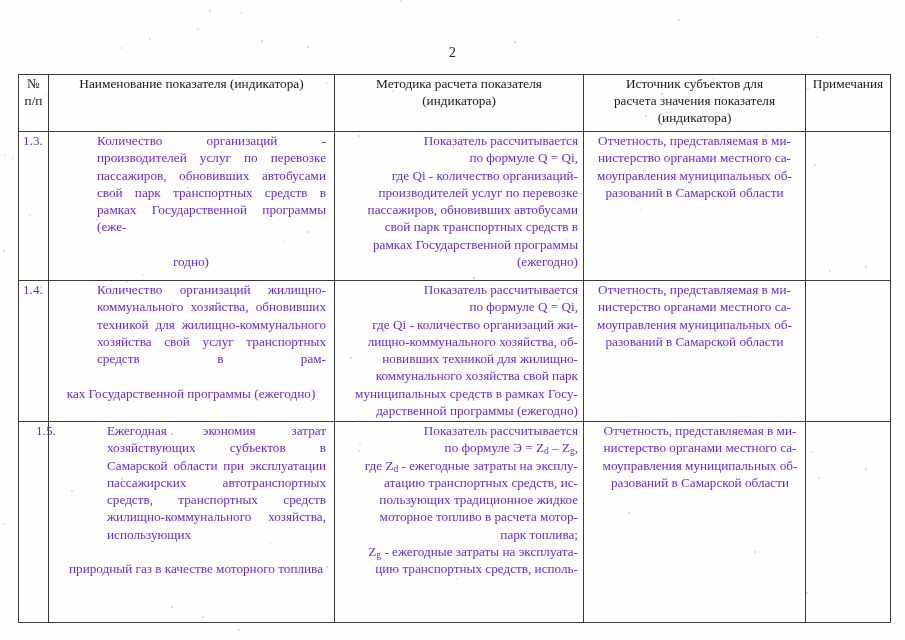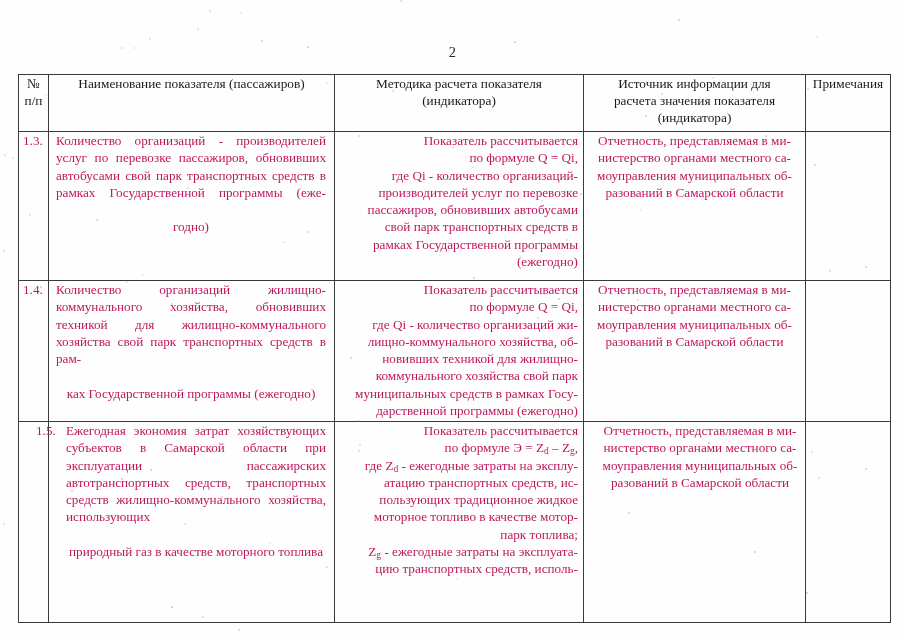--- a/index.html
+++ b/index.html
@@ -70,21 +70,21 @@
     color: #1a1a1a;
   }
   .hdr-num {
     padding-top: 5px;
   }
 
   
   tbody td {
     font-size: 13.2px;
     line-height: 1.31;
-    color: #be185d;
+    color: #6d28d9;
     padding: 9px 4px 6px 4px;
   }
   td.cell-num {
     text-align: left;
     padding-left: 4px;
     padding-right: 2px;
     white-space: nowrap;
   }
   td.cell-name {
     text-align: justify;
@@ -107,20 +107,21 @@
     padding-right: 6px;
   }
   td.cell-note {
     text-align: center;
   }
 
   
   .just {
     text-align: justify;
     text-justify: inter-word;
+    margin-left: 41px;
   }
   .just::after {
     content: "";
     display: inline-block;
     width: 100%;
   }
 
   sub {
     font-size: 0.72em;
     vertical-align: -0.25em;
@@ -159,28 +160,28 @@
       <col class="c-note">
     </colgroup>
 
     <thead>
       <tr>
         <td class="hdr-num">
           <div>№</div>
           <div>п/п</div>
         </td>
         <td>
-          <div>Наименование показателя (пассажиров)</div>
+          <div>Наименование показателя (индикатора)</div>
         </td>
         <td>
           <div>Методика расчета показателя</div>
           <div>(индикатора)</div>
         </td>
         <td>
-          <div>Источник информации для</div>
+          <div>Источник субъектов для</div>
           <div>расчета значения показателя</div>
           <div>(индикатора)</div>
         </td>
         <td>
           <div>Примечания</div>
         </td>
       </tr>
     </thead>
 
     <tbody>
@@ -216,21 +217,21 @@
         <td class="cell-note">
           <span></span>
         </td>
       </tr>
 
       <tr class="row-14">
         <td class="cell-num">
           <span>1.4.</span>
         </td>
         <td class="cell-name">
-          <div class="just">Количество организаций жилищно-коммунального хозяйства, обновивших техникой для жилищно-коммунального хозяйства свой парк транспортных средств в рам-</div>
+          <div class="just">Количество организаций жилищно-коммунального хозяйства, обновивших техникой для жилищно-коммунального хозяйства свой услуг транспортных средств в рам-</div>
           <div class="last-line">ках Государственной программы (ежегодно)</div>
         </td>
         <td class="cell-method">
           <div class="method-lines">
               <div>Показатель рассчитывается</div>
               <div>по формуле Q = Qi,</div>
               <div>где Qi - количество организаций жи-</div>
               <div>лищно-коммунального хозяйства, об-</div>
               <div>новивших техникой для жилищно-</div>
               <div>коммунального хозяйства свой парк</div>
@@ -259,21 +260,21 @@
           <div class="just">Ежегодная экономия затрат хозяйствующих субъектов в Самарской области при эксплуатации пассажирских автотранспортных средств, транспортных средств жилищно-коммунального хозяйства, использующих</div>
           <div class="last-line">природный газ в качестве моторного топлива</div>
         </td>
         <td class="cell-method">
           <div class="method-lines">
               <div>Показатель рассчитывается</div>
               <div>по формуле Э = Z<sub>d</sub> – Z<sub>g</sub>,</div>
               <div>где Z<sub>d</sub> - ежегодные затраты на эксплу-</div>
               <div>атацию транспортных средств, ис-</div>
               <div>пользующих традиционное жидкое</div>
-              <div>моторное топливо в качестве мотор-</div>
+              <div>моторное топливо в расчета мотор-</div>
               <div>парк топлива;</div>
               <div>Z<sub>g</sub> - ежегодные затраты на эксплуата-</div>
               <div>цию транспортных средств, исполь-</div>
             </div>
         </td>
         <td class="cell-source">
           <div class="source-lines">
               <div>Отчетность, представляемая в ми-</div>
               <div>нистерство органами местного са-</div>
               <div>моуправления муниципальных об-</div>

